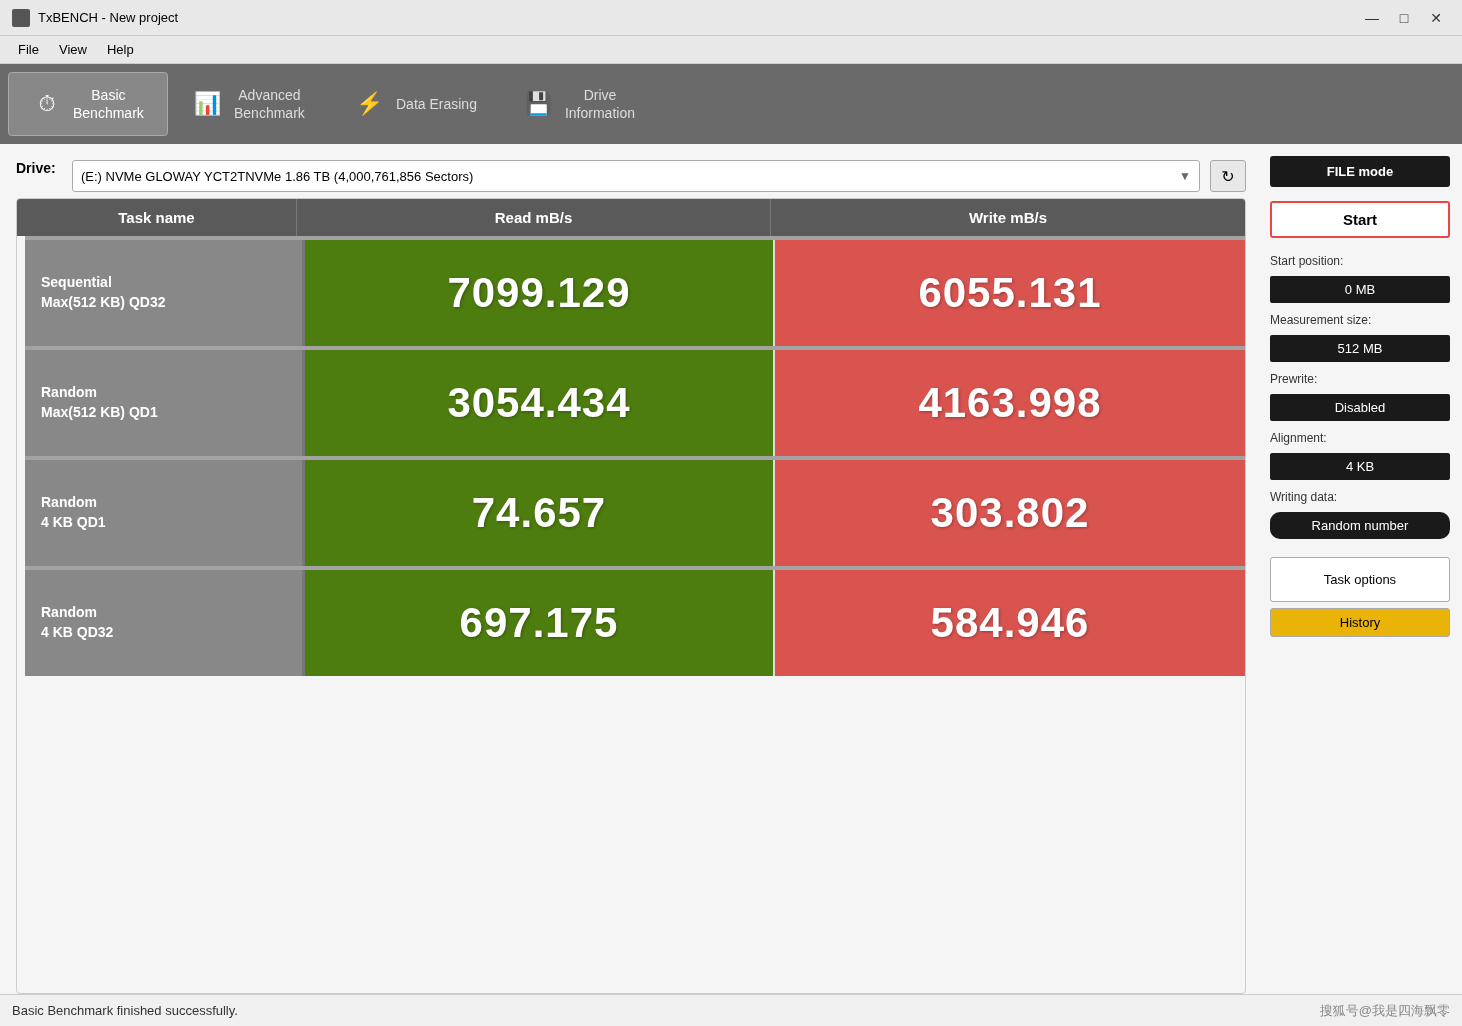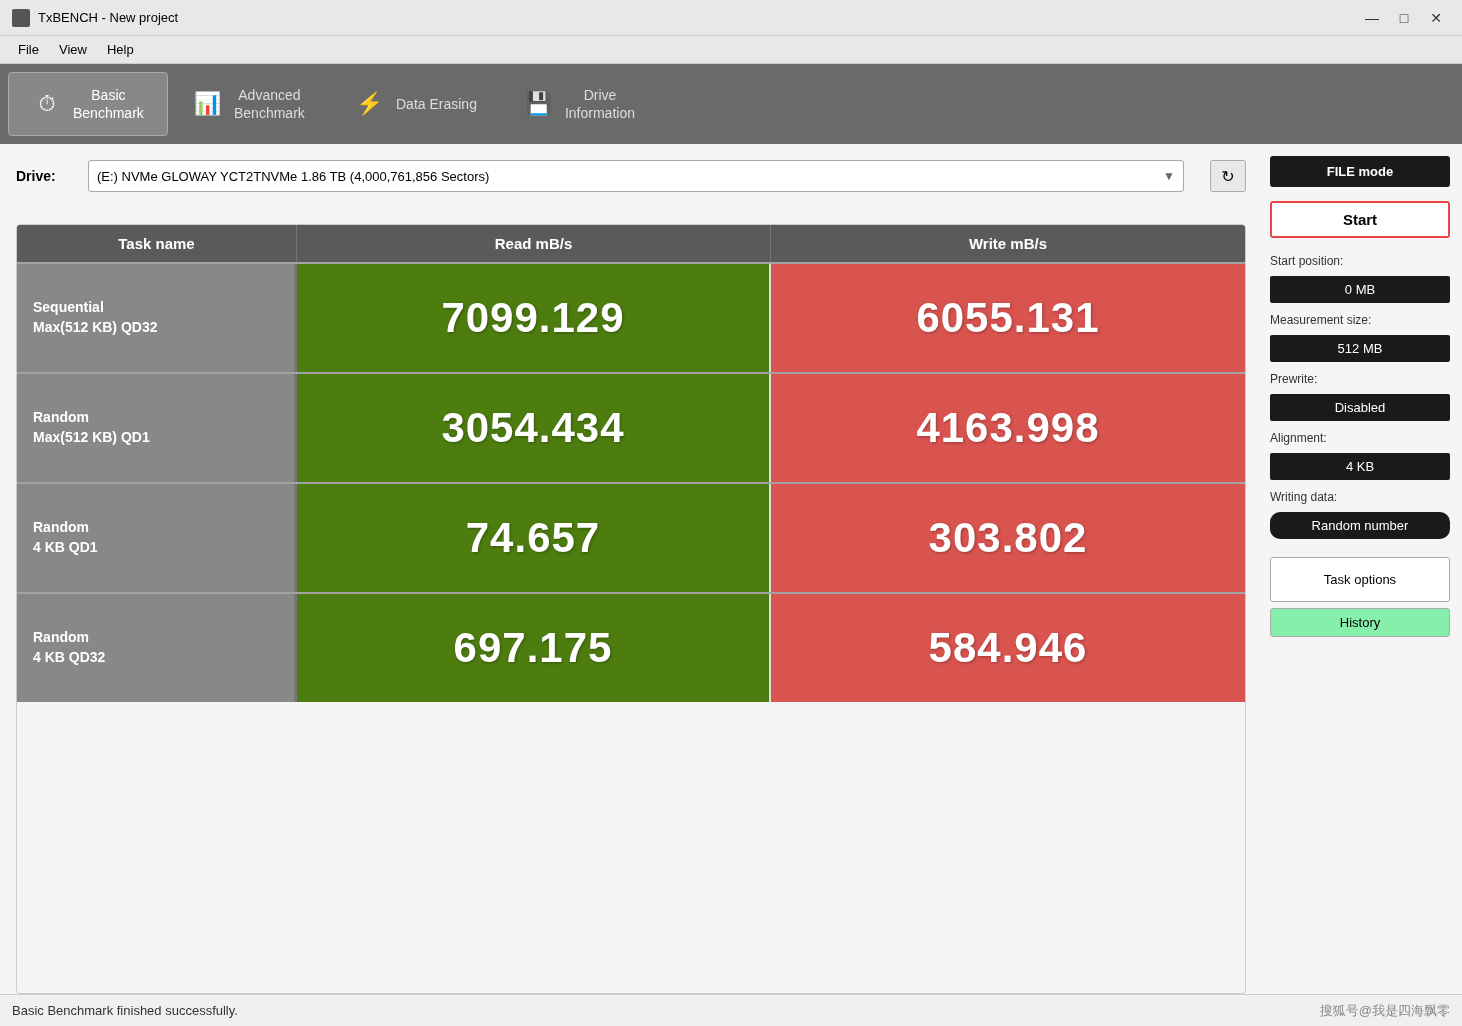--- a/index.html
+++ b/index.html
@@ -170,22 +170,23 @@
     }
     .bench-header-cell {
       padding: 10px 16px;
       text-align: center;
       border-right: 1px solid #777;
     }
     .bench-header-cell:last-child { border-right: none; }
     .bench-row {
       display: grid;
       grid-template-columns: 280px 1fr 1fr;
-      border-top: 2px solid #a3a3a3;
+      border-top: 4px solid #a3a3a3;
       min-height: 110px;
+      margin-left: 8px;
     }
     .bench-row:nth-child(odd) { background: #f0f0f0; }
     .bench-row:nth-child(even) { background: #e8e8e8; }
     .bench-name-cell {
       background: #888;
       color: white;
       font-weight: 700;
       font-size: 14px;
       display: flex;
       align-items: center;
@@ -276,23 +277,23 @@
       color: #333;
       justify-content: space-between;
     }
     .watermark {
       font-size: 13px;
       color: #888;
     }
 
     .drive-row-wrapper {
       display: flex;
-      align-items: center;
-      gap: 26px;
-      margin-bottom: 32px;
+      align-items: flex-start;
+      gap: 10px;
+      margin-bottom: 6px;
       position: relative;
     }
   </style>
 </head>
 <body>
 
 <div class="title-bar">
   <div class="title-bar-left">
     <span class="title-bar-icon"></span>
     <span>TxBENCH - New project</span>
@@ -419,20 +420,20 @@
     <div class="sidebar-value">Disabled</div>
 
     <span class="sidebar-label">Alignment:</span>
     <div class="sidebar-value">4 KB</div>
 
     <span class="sidebar-label">Writing data:</span>
     <button class="sidebar-btn dark" style="font-size:13px;margin-bottom:4px;">Random number</button>
 
     <button class="sidebar-btn light" style="margin-top:8px;font-size:13px;border:1px solid #aaa;background:white;cursor:pointer;padding:14px;border-radius:3px;">Task options</button>
 
-    <button class="sidebar-btn light" style="font-size:13px;border:1px solid #aaa;background:#86efac;cursor:pointer;border-radius:3px;">History</button>
+    <button class="sidebar-btn light" style="font-size:13px;border:1px solid #aaa;background:#eab308;cursor:pointer;border-radius:3px;">History</button>
   </div>
 </div>
 
 <div class="status-bar">
   <span>Basic Benchmark finished successfully.</span>
   <span class="watermark">搜狐号@我是四海飘零</span>
 </div>
 
 </body></html>

